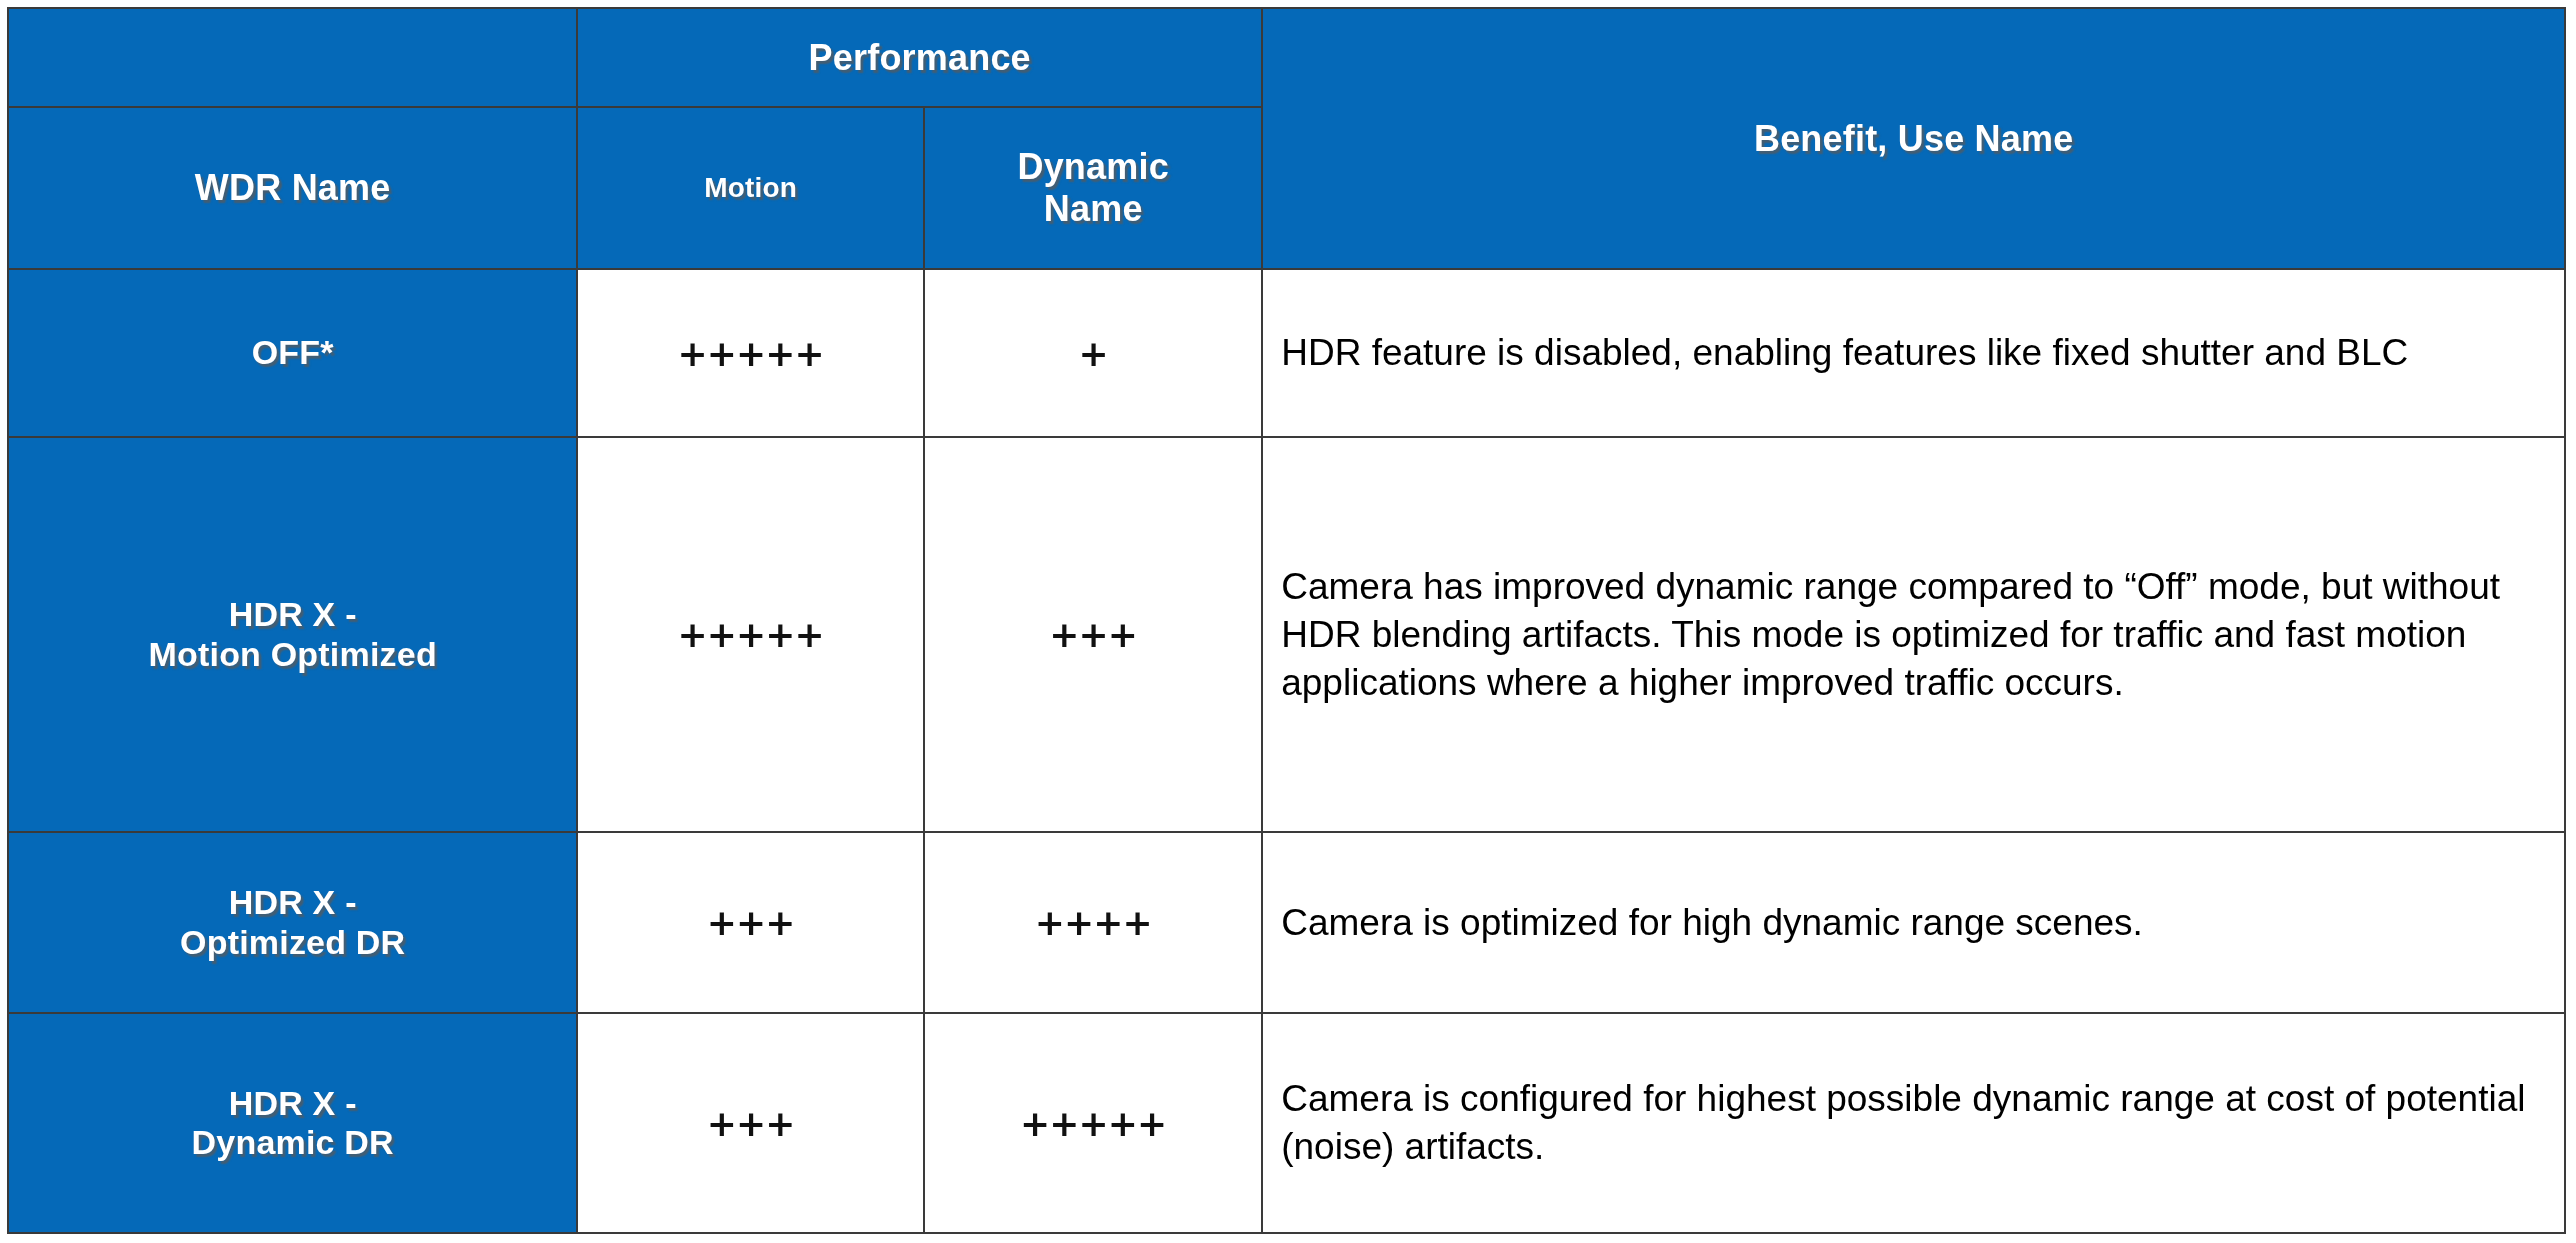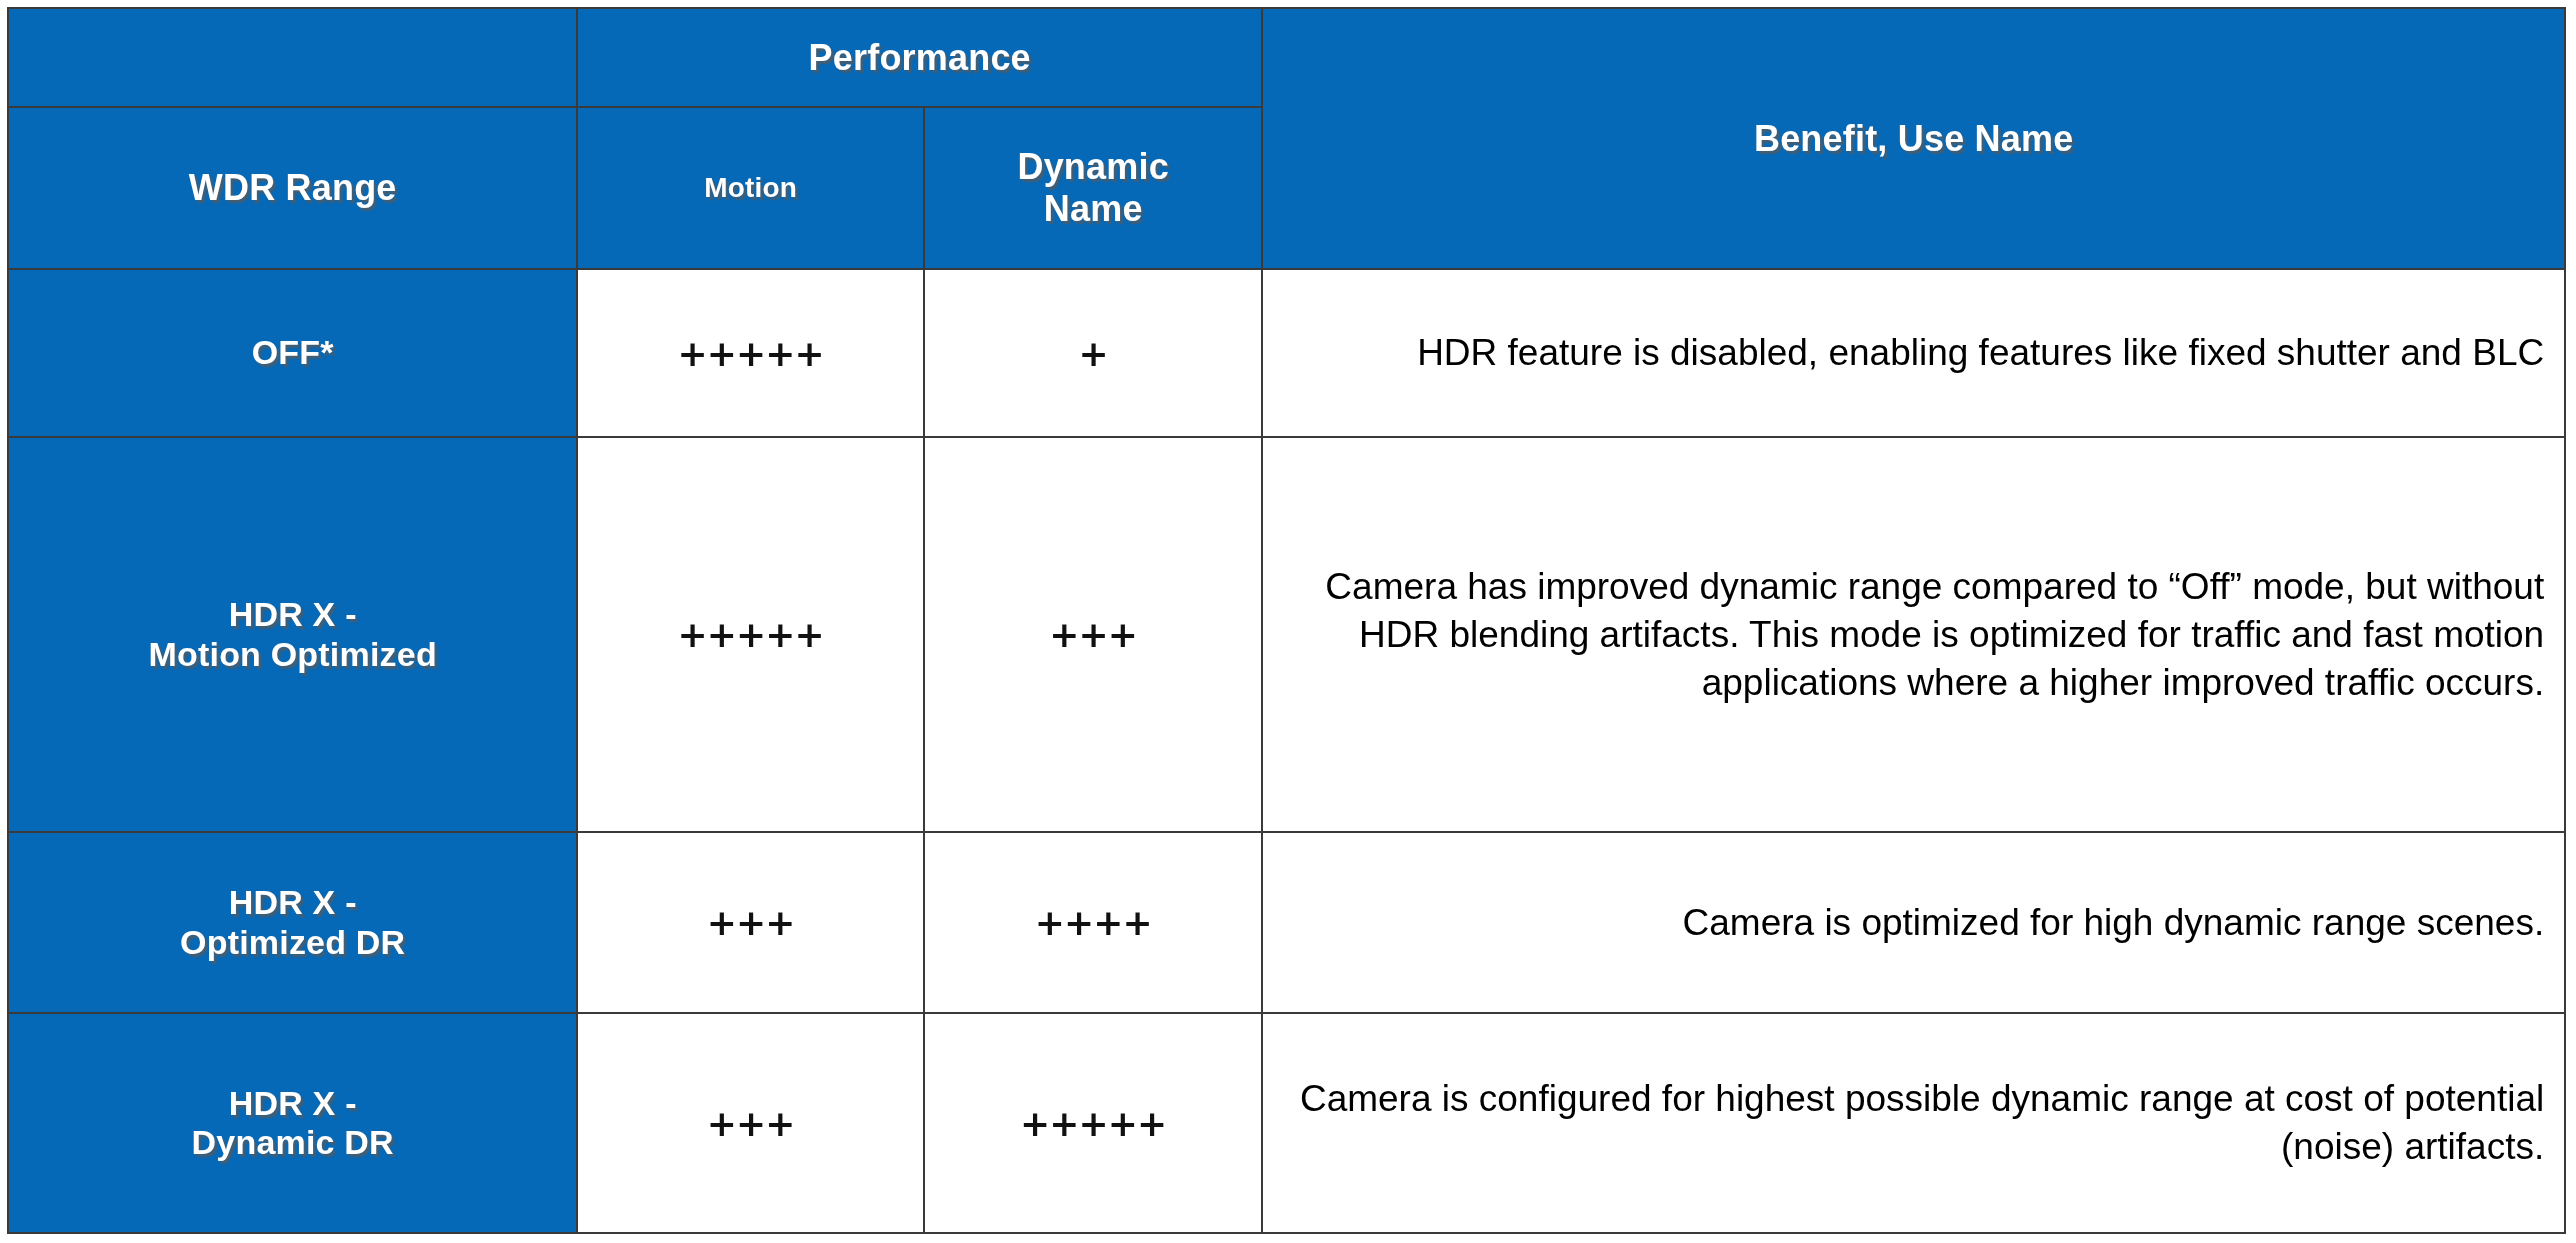--- a/index.html
+++ b/index.html
@@ -70,21 +70,21 @@
     font-size: 36px;
     font-weight: bold;
     font-family: "DejaVu Sans", sans-serif;
     letter-spacing: -0.9px;
   }
   .plus .txt { display: block; }
 
   .desc {
     background: #ffffff;
     color: #000000;
-    text-align: right;
+    text-align: left;
     vertical-align: middle;
     font-size: 37px;
     font-stretch: condensed;
     line-height: 1.30;
   }
   .desc .txt {
     display: block;
     padding: 0 20px 0 18px;
   }
 
@@ -112,21 +112,21 @@
         <td class="blue h-perf" colspan="2">
           <span class="txt">Performance</span>
         </td>
         <td class="blue h-benefit" rowspan="2">
           <span class="txt">Benefit, Use Name</span>
         </td>
       </tr>
 
       <tr style="height:162px">
         <td class="blue h-wdr">
-          <span class="txt">WDR Range</span>
+          <span class="txt">WDR Name</span>
         </td>
         <td class="blue h-motion">
           <span class="txt">Motion</span>
         </td>
         <td class="blue h-dr">
           <span class="txt">Dynamic</span>
           <span class="txt">Name</span>
         </td>
       </tr>
 

